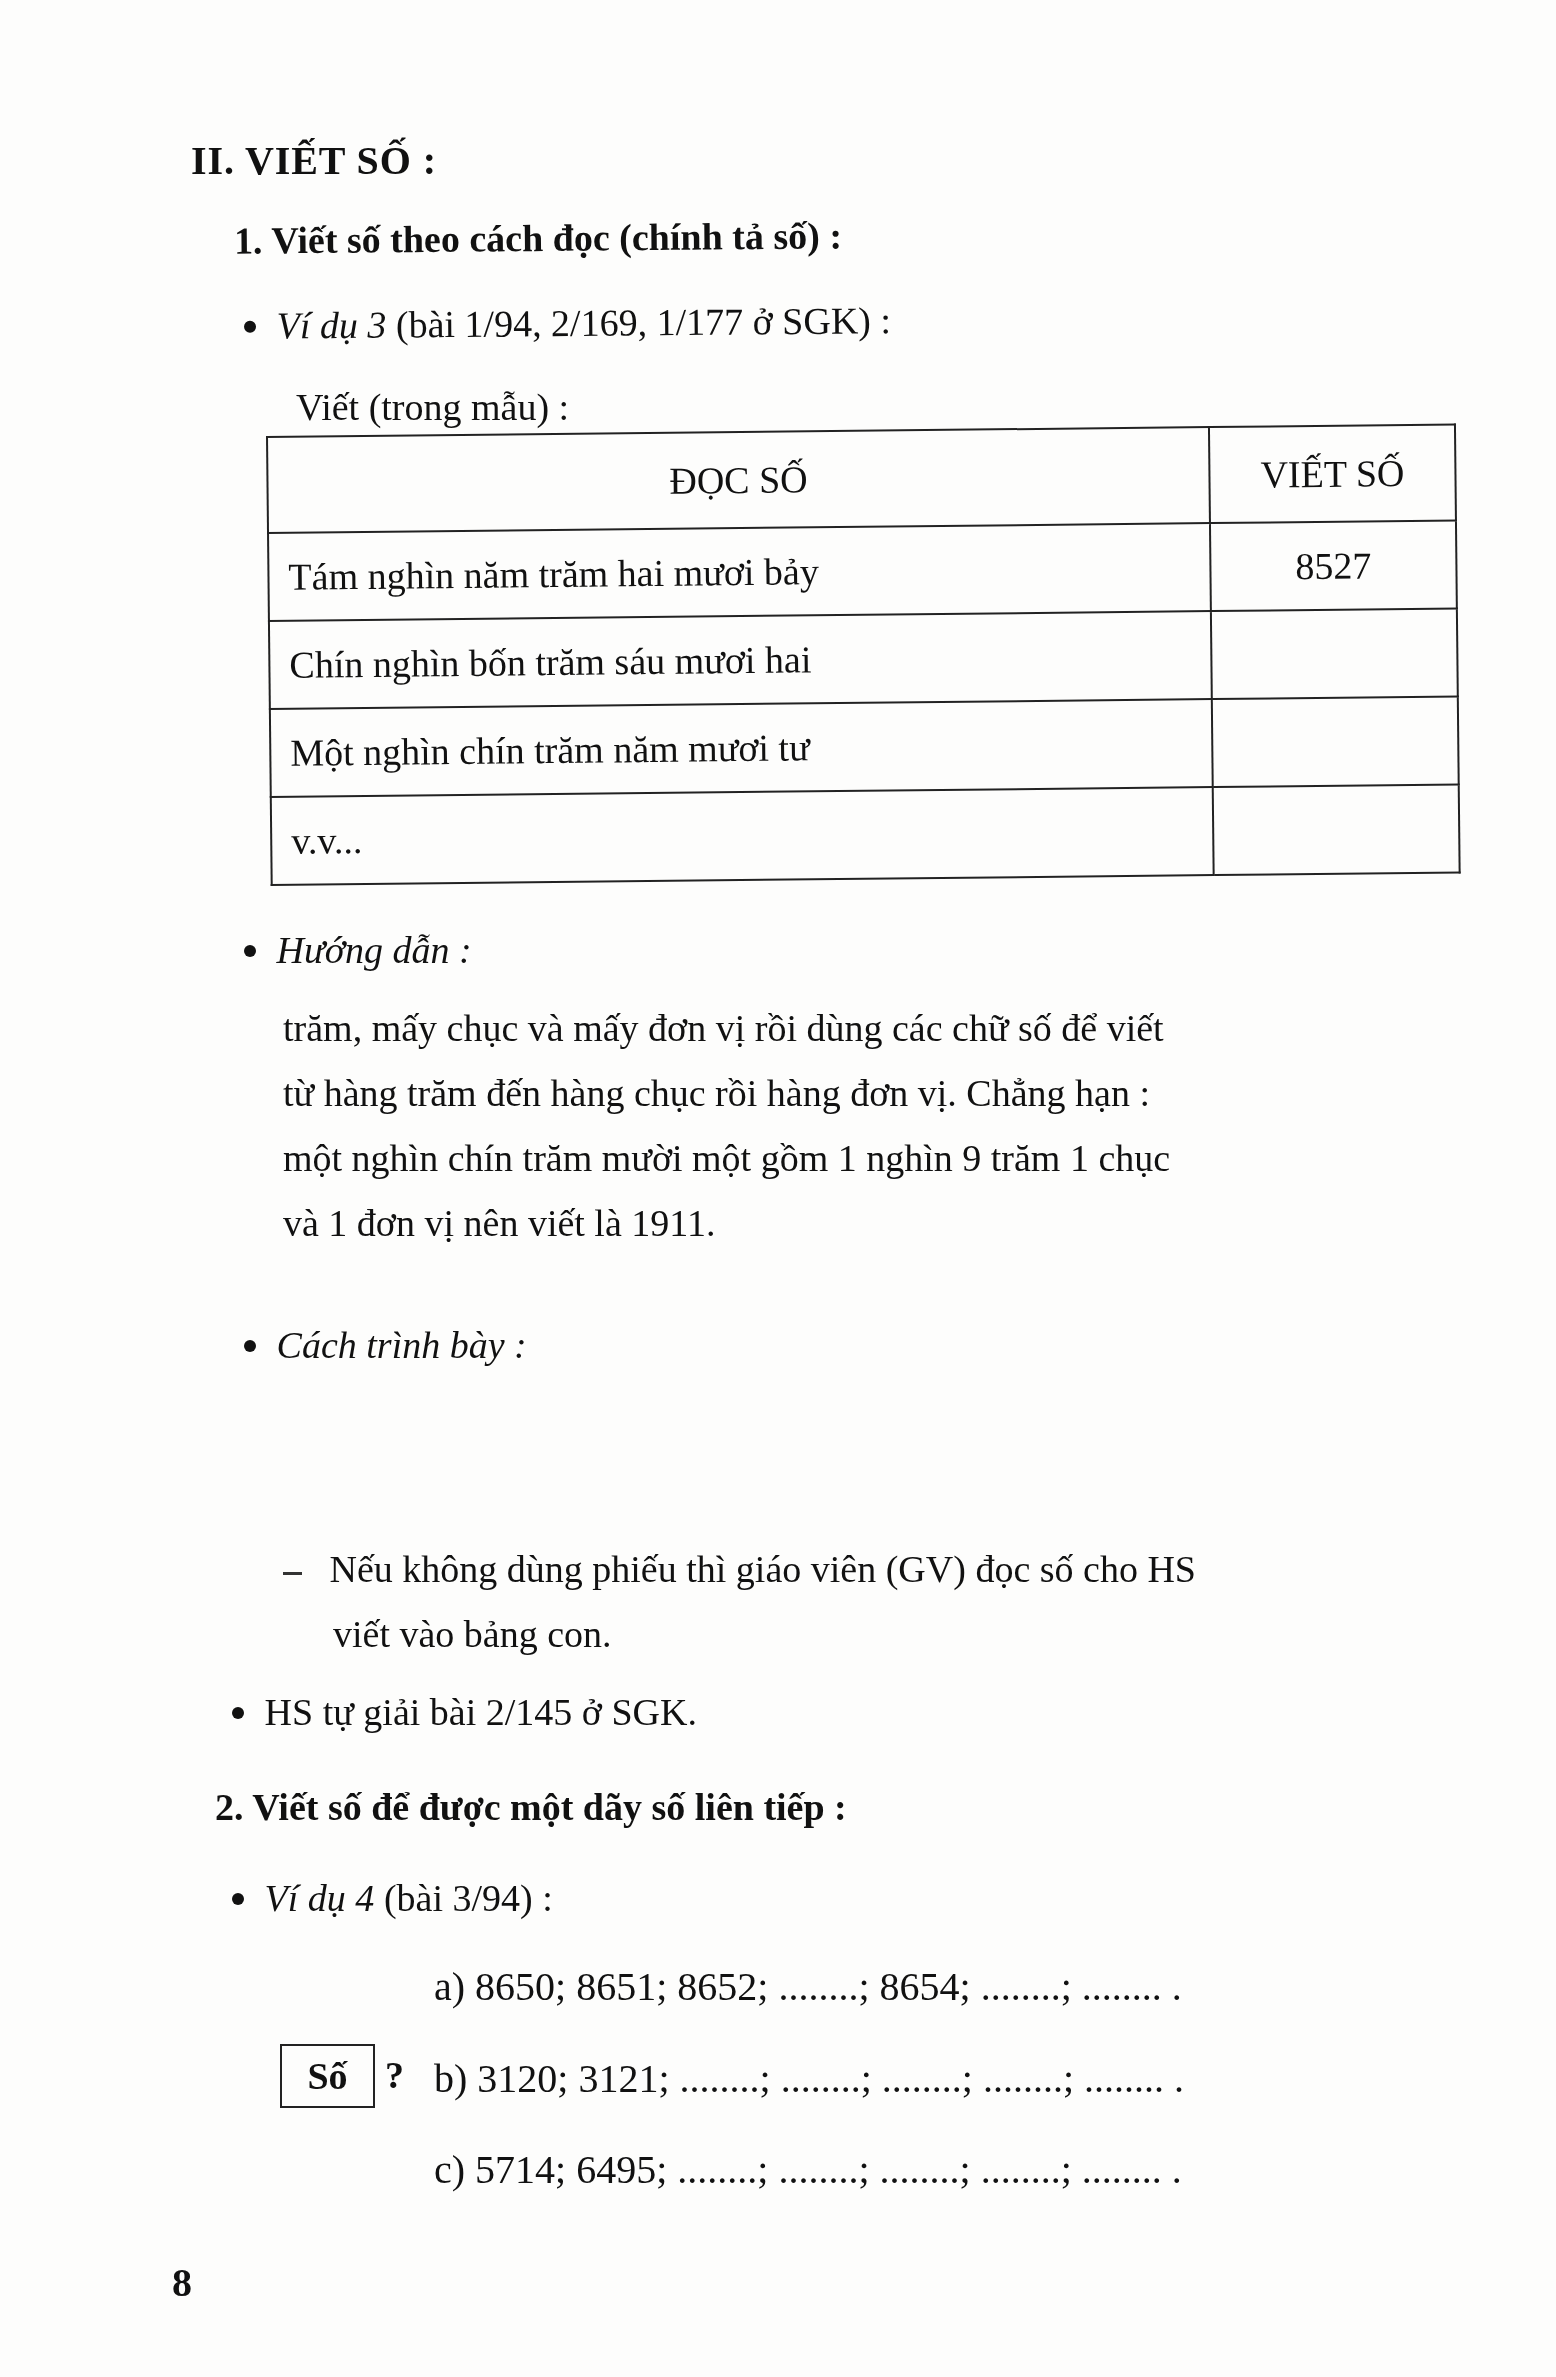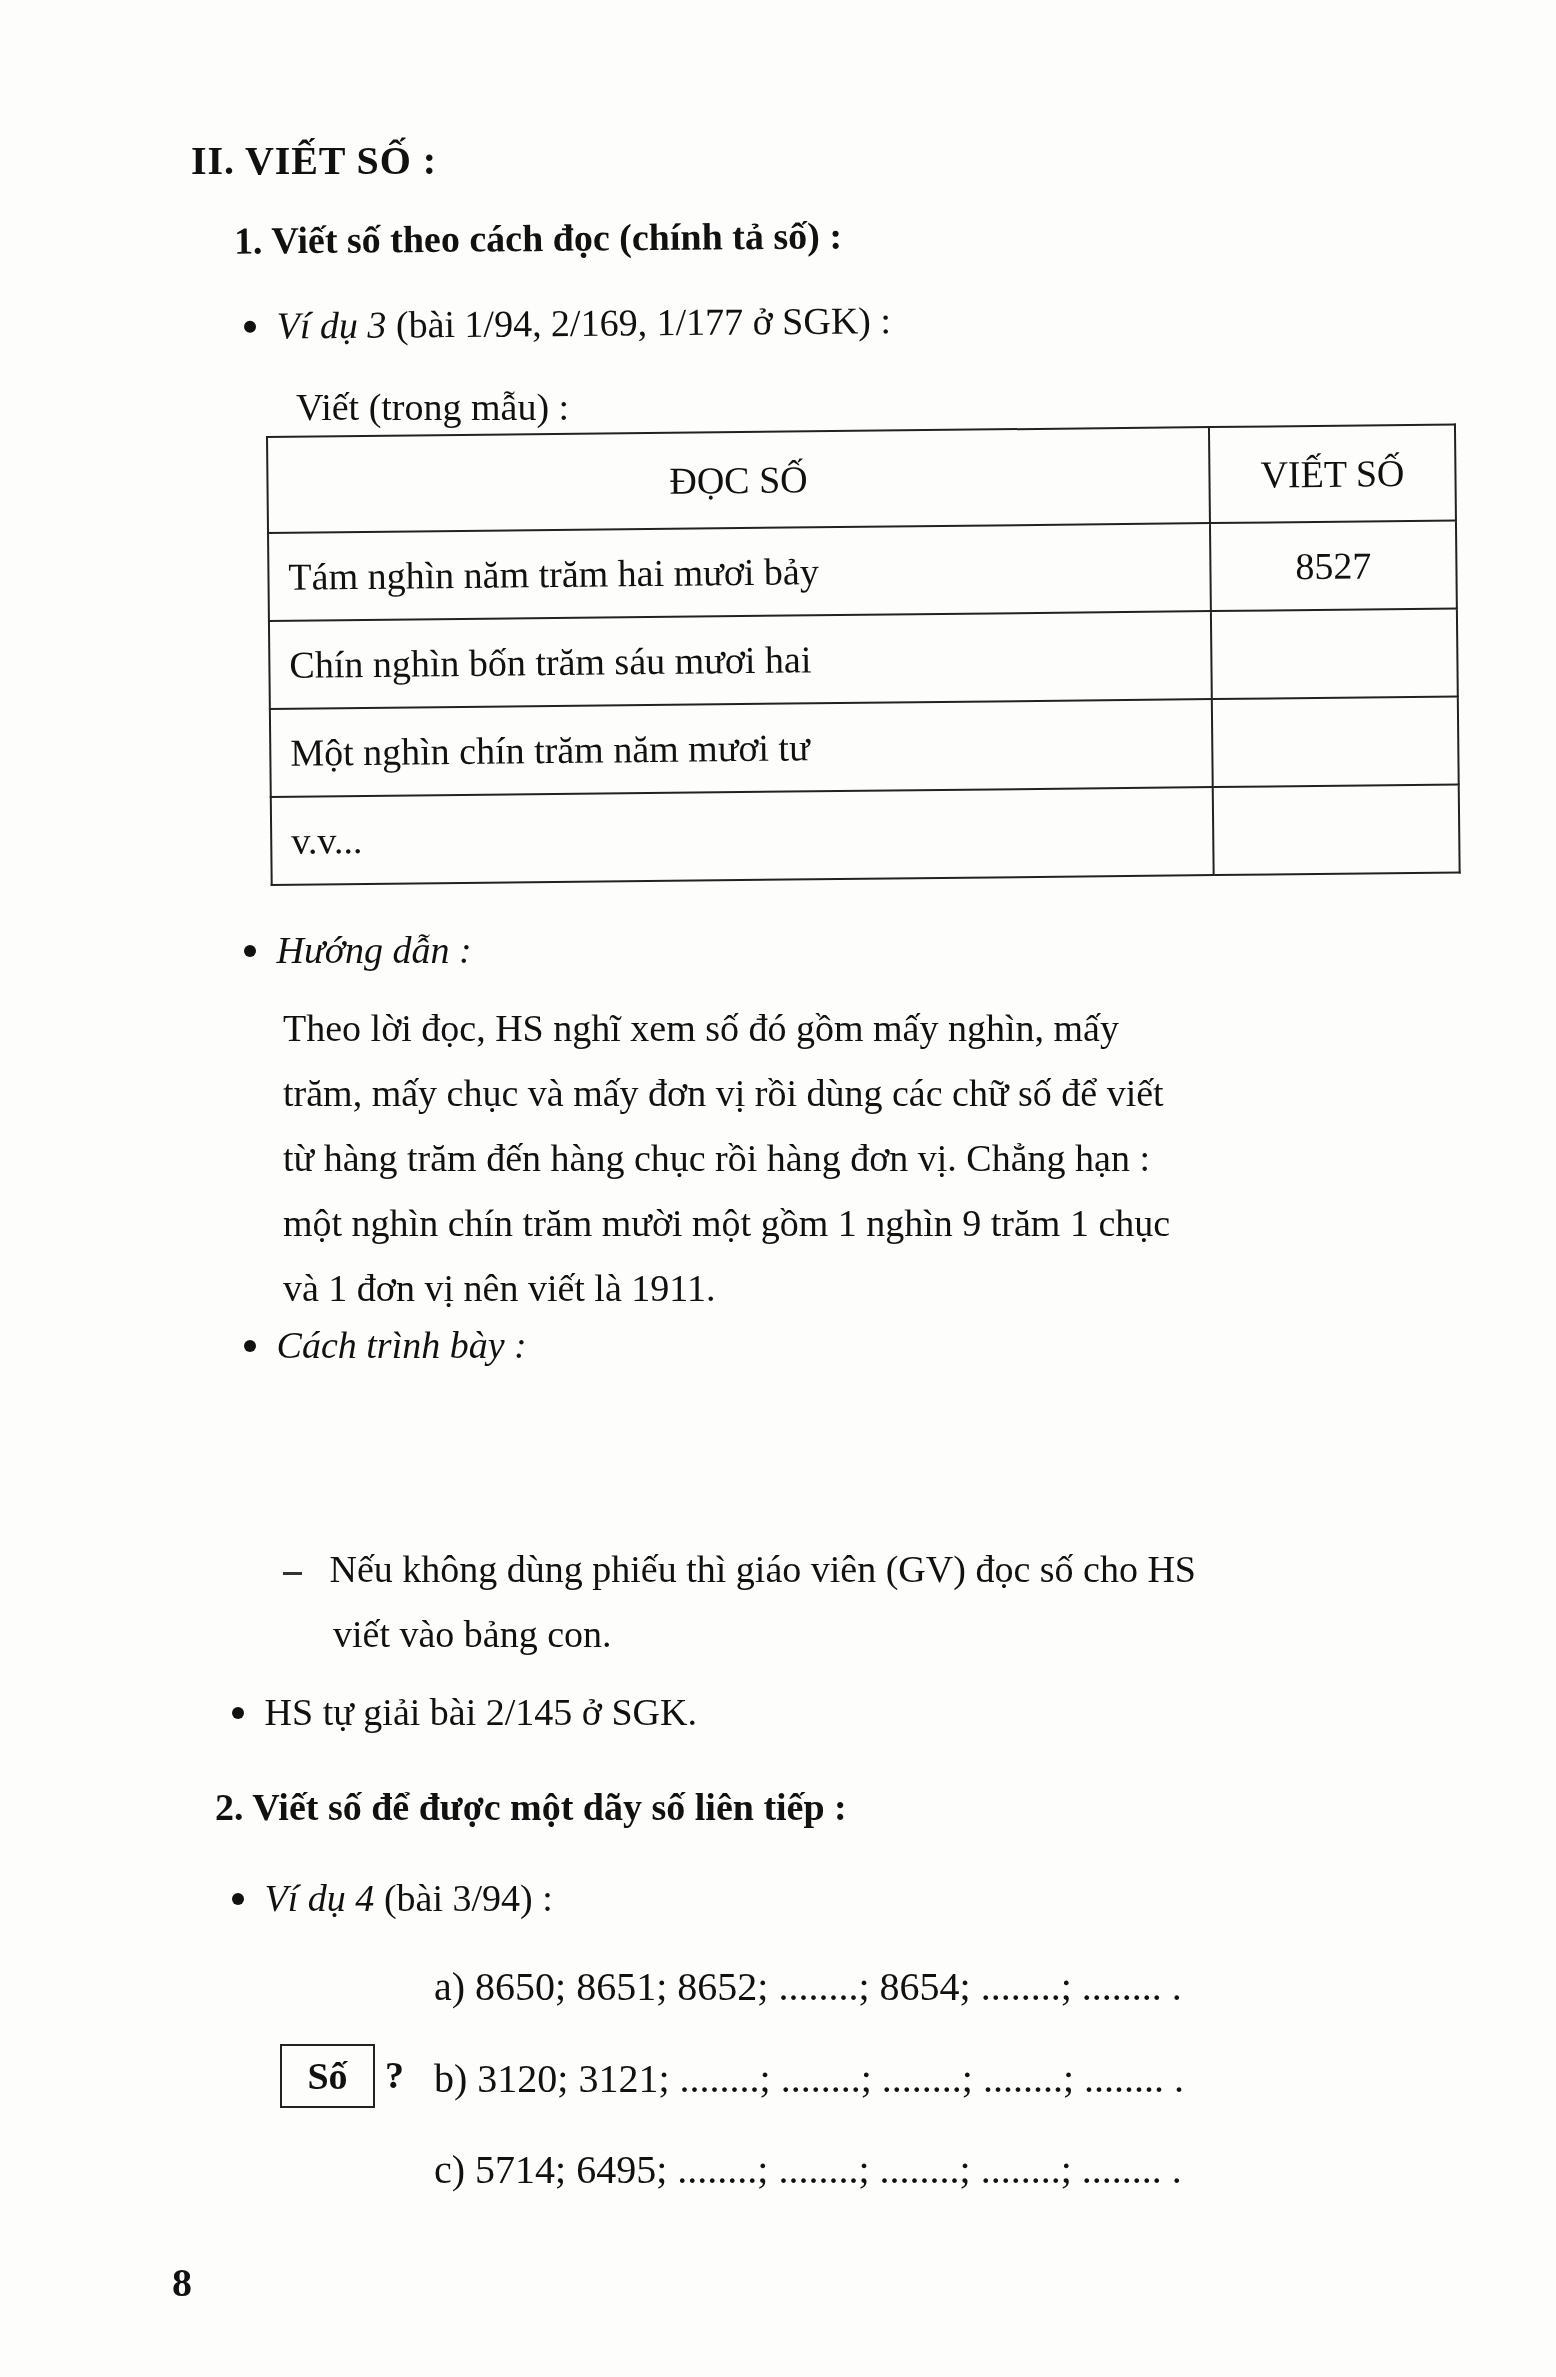--- a/index.html
+++ b/index.html
@@ -74,21 +74,20 @@
       <td class="c2"></td>
     </tr>
   </tbody>
     </table>
 
   <div class="abs bullet-line" style="left:244px; top:928px;text-align:center;">
     <span class="bullet"></span><span class="ital">Hướng dẫn :</span>
   </div>
 
   <div class="abs body-text" style="left:283px; top:996px;">
-    <div>Theo lời đọc, HS nghĩ xem số đó gồm mấy nghìn, mấy</div>
     <div>trăm, mấy chục và mấy đơn vị rồi dùng các chữ số để viết</div>
     <div>từ hàng trăm đến hàng chục rồi hàng đơn vị. Chẳng hạn :</div>
     <div>một nghìn chín trăm mười một gồm 1 nghìn 9 trăm 1 chục</div>
     <div>và 1 đơn vị nên viết là 1911.</div>
   </div>
 
   <div class="abs bullet-line" style="left:244px; top:1323px;text-align:center;">
     <span class="bullet"></span><span class="ital">Cách trình bày :</span>
   </div>
 

